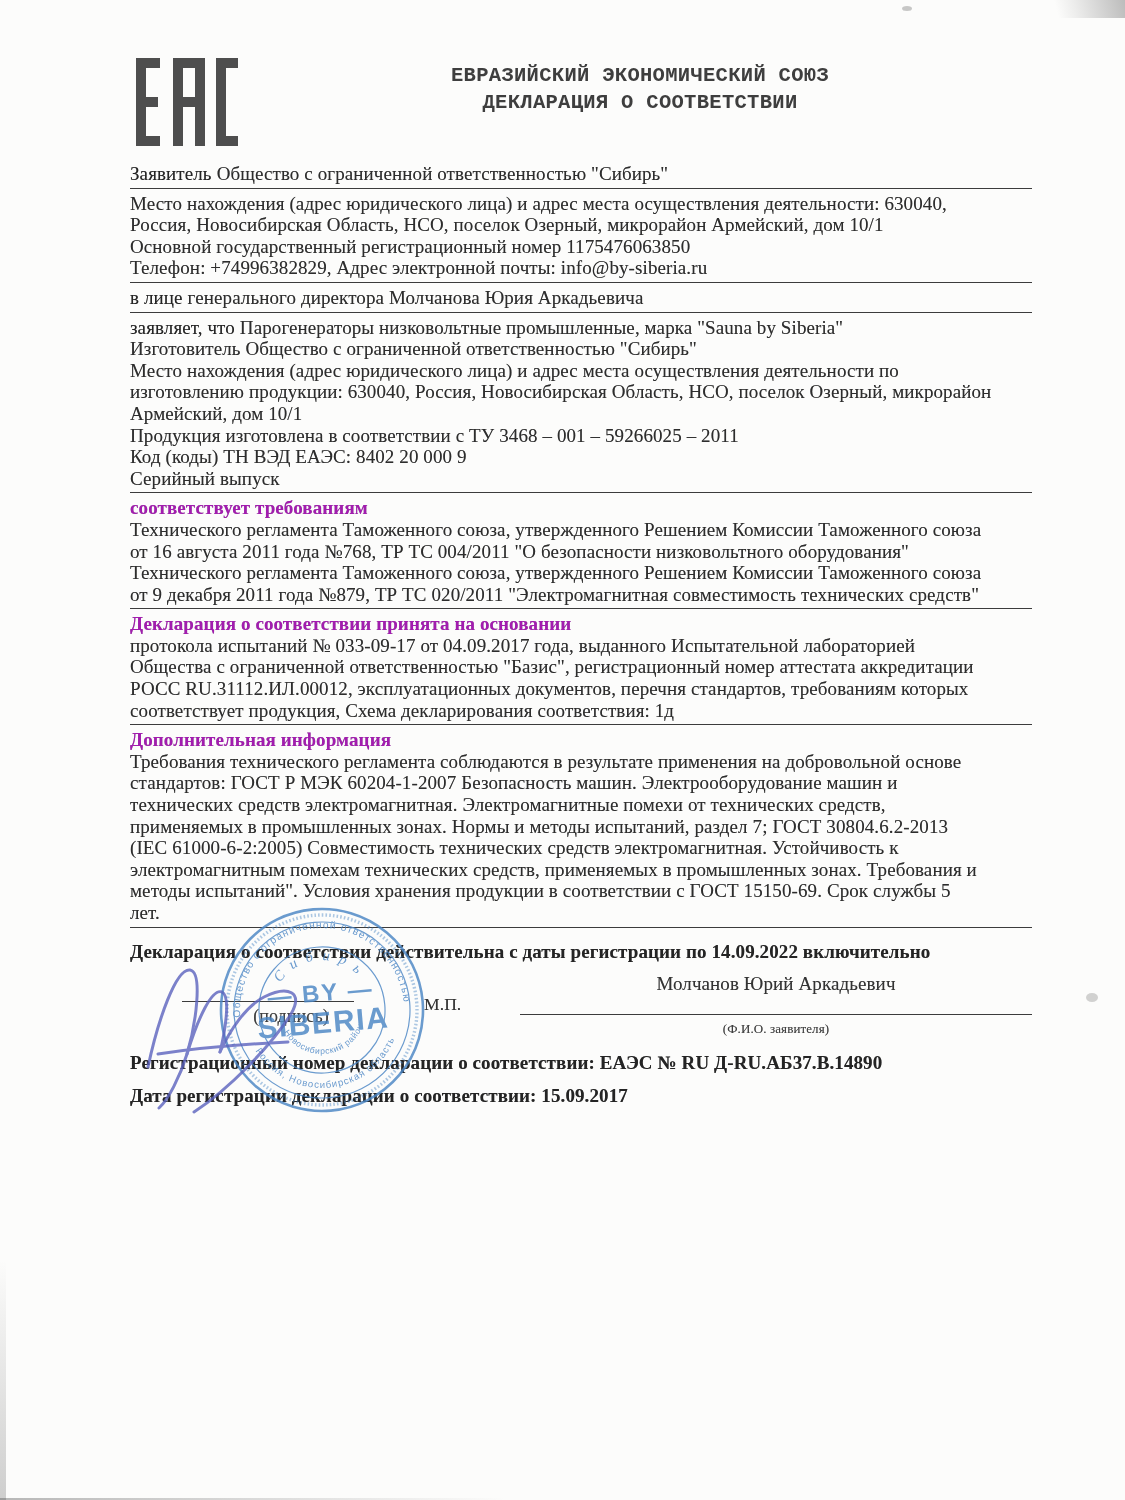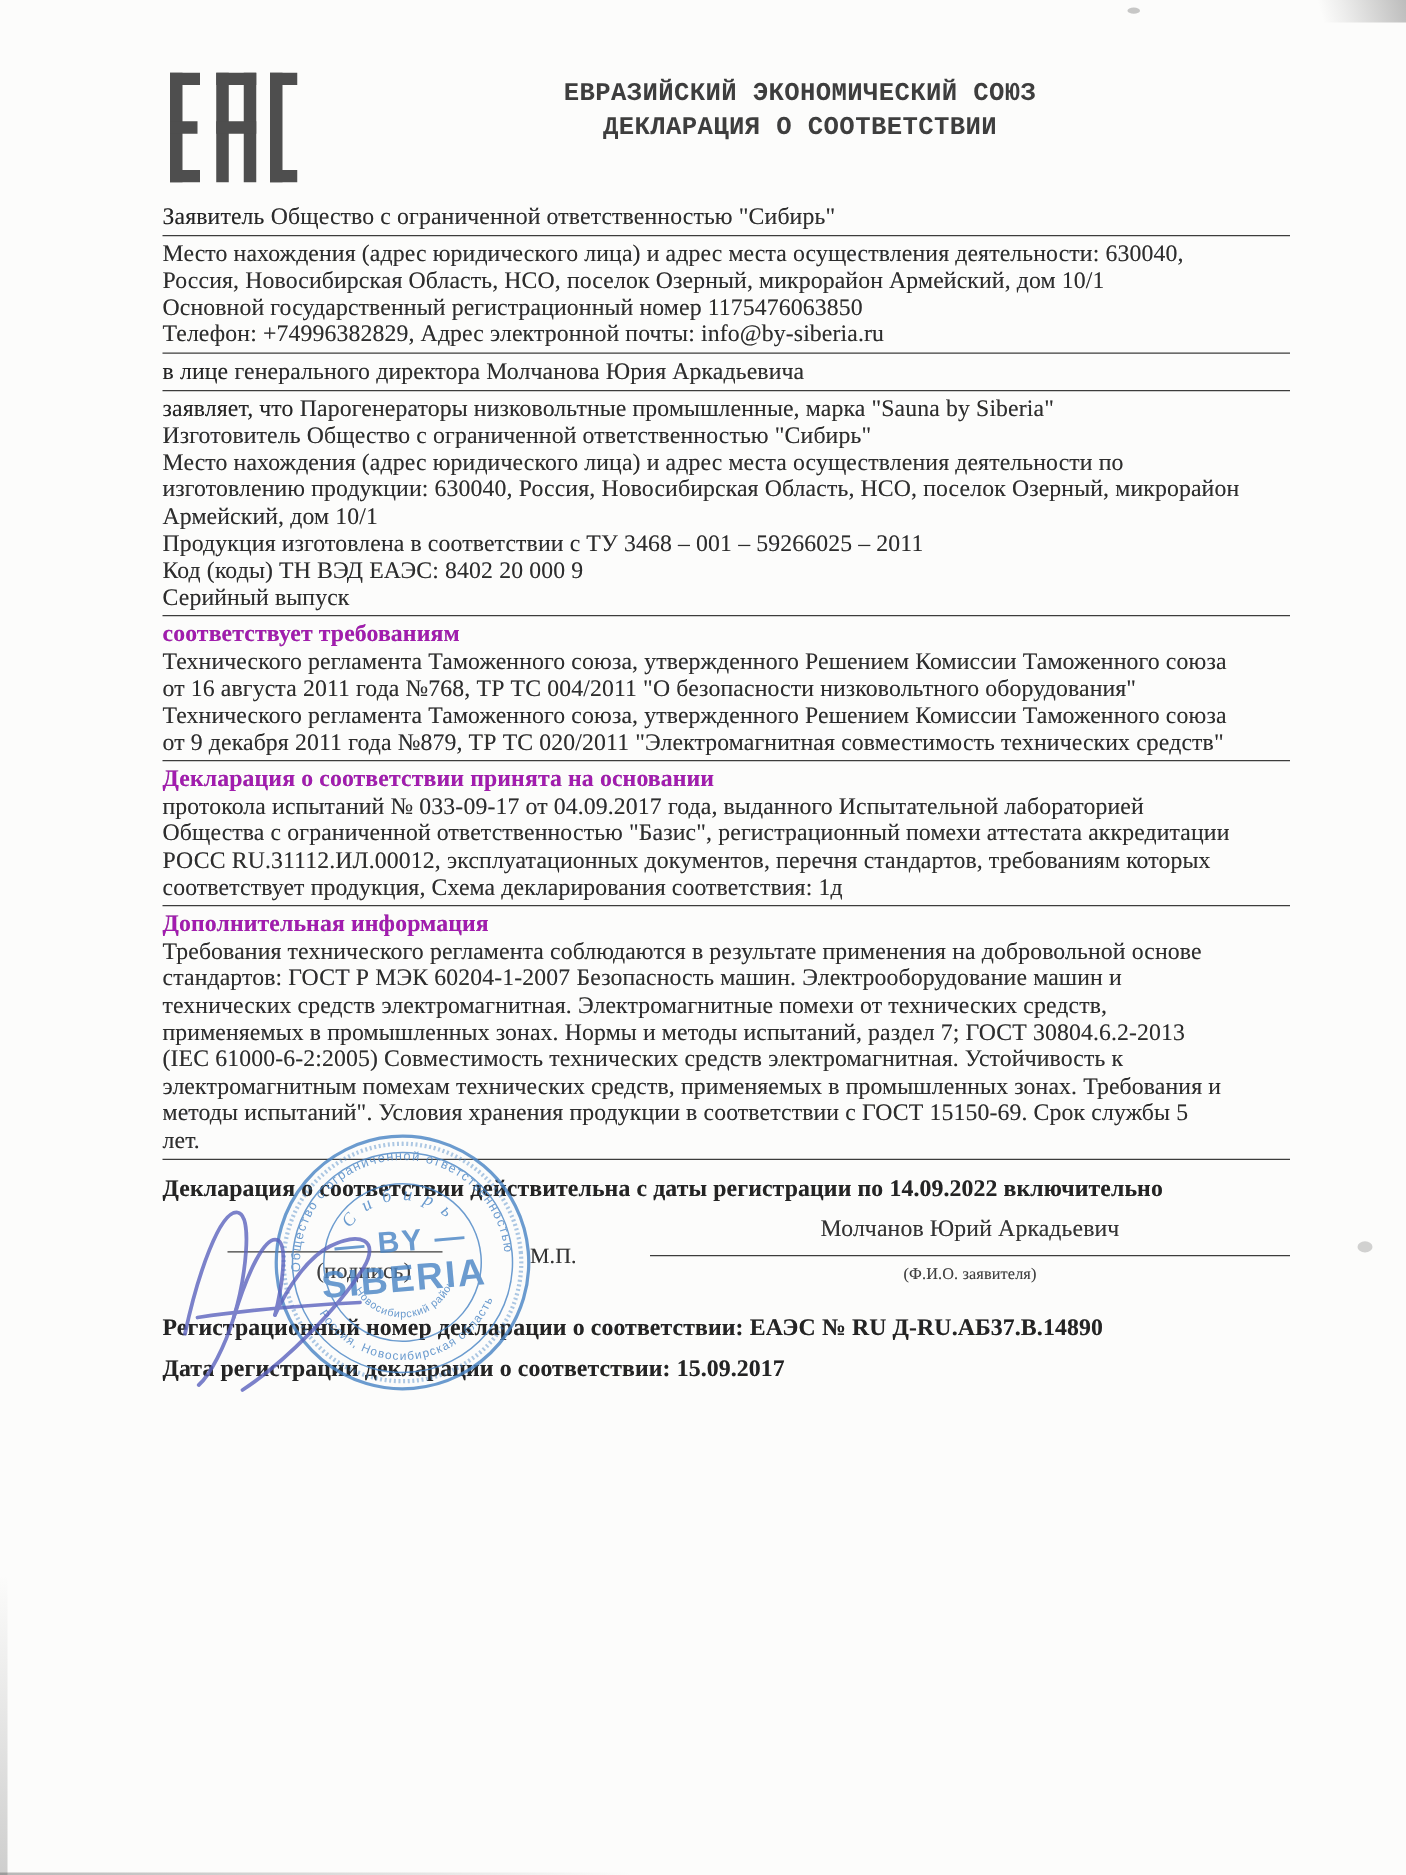--- a/index.html
+++ b/index.html
@@ -26,21 +26,21 @@
   .line{white-space:nowrap;}
   .b{font-weight:normal;margin-right:5px;color:#242424;}
   .bold-line{font-weight:bold;color:#a21caf;}
   .validity{font-weight:bold;color:#242424;margin-top:13px;white-space:nowrap;}
   
   .sig-row{position:relative;height:64px;margin-top:9px;}
   .sig-line-left{position:absolute;left:52px;top:30px;width:172px;border-bottom:1.6px solid #3c3c3c;}
   .sig-label{position:absolute;left:96px;top:35px;width:130px;text-align:center;font-size:18px;color:#3f3f3f;}
   .mp{position:absolute;left:294px;top:23px;font-size:17.5px;color:#333;}
   .name-block{position:absolute;left:390px;top:2px;width:512px;text-align:center;}
-  .fio-name{padding-bottom:9px;border-bottom:1.8px solid #3c3c3c;font-size:19px;color:#333;}
+  .fio-name{padding-bottom:19px;border-bottom:1.8px solid #3c3c3c;font-size:19px;color:#333;}
   .fio-label{font-size:13px;color:#3f3f3f;margin-top:3px;}
   .reg{font-weight:bold;color:#242424;margin-top:17px;white-space:nowrap;}
   .date{font-weight:bold;color:#242424;margin-top:11px;white-space:nowrap;}
   
   .stamp{position:absolute;left:214px;top:902px;pointer-events:none;}
   .signature{position:absolute;left:128px;top:942px;pointer-events:none;}
   
   .smudge-tr{position:absolute;right:0;top:0;width:90px;height:18px;
     background:linear-gradient(255deg,rgba(110,110,110,.45),rgba(150,150,150,.15) 55%,transparent 75%);}
   .mark-top{position:absolute;left:902px;top:6px;width:10px;height:5px;background:rgba(120,120,120,.4);border-radius:50%;}
@@ -111,21 +111,21 @@
       <div class="line bold-line">соответствует требованиям</div>
       <div class="line">Технического регламента Таможенного союза, утвержденного Решением Комиссии Таможенного союза</div>
       <div class="line">от 16 августа 2011 года №768, ТР ТС 004/2011 "О безопасности низковольтного оборудования"</div>
       <div class="line">Технического регламента Таможенного союза, утвержденного Решением Комиссии Таможенного союза</div>
       <div class="line">от 9 декабря 2011 года №879, ТР ТС 020/2011 "Электромагнитная совместимость технических средств"</div>
     </div>
 
     <div class="sec">
       <div class="line bold-line">Декларация о соответствии принята на основании</div>
       <div class="line">протокола испытаний № 033-09-17 от 04.09.2017 года, выданного Испытательной лабораторией</div>
-      <div class="line">Общества с ограниченной ответственностью "Базис", регистрационный помехи аттестата аккредитации</div>
+      <div class="line">Общества с ограниченной ответственностью "Базис", регистрационный номер аттестата аккредитации</div>
       <div class="line">РОСС RU.31112.ИЛ.00012, эксплуатационных документов, перечня стандартов, требованиям которых</div>
       <div class="line">соответствует продукция, Схема декларирования соответствия: 1д</div>
     </div>
 
     <div class="sec">
       <div class="line bold-line">Дополнительная информация</div>
       <div class="line">Требования технического регламента соблюдаются в результате применения на добровольной основе</div>
       <div class="line">стандартов: ГОСТ Р МЭК 60204-1-2007 Безопасность машин. Электрооборудование машин и</div>
       <div class="line">технических средств электромагнитная. Электромагнитные помехи от технических средств,</div>
       <div class="line">применяемых в промышленных зонах. Нормы и методы испытаний, раздел 7; ГОСТ 30804.6.2-2013</div>

